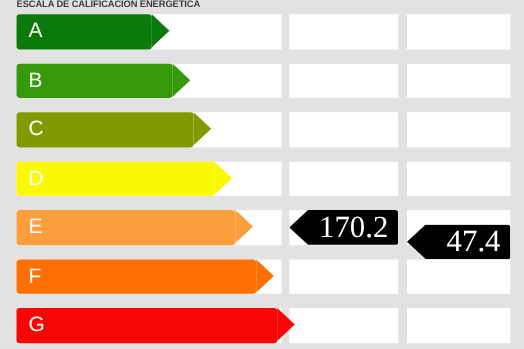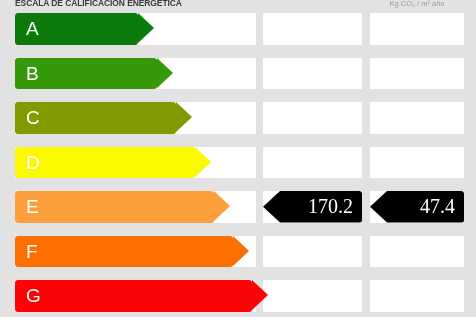--- a/index.html
+++ b/index.html
@@ -98,41 +98,40 @@
   .cell-energy { left: 263px; width: 99px; }
   .cell-co2    { left: 370px; width: 94px; }
 
   
   .value-badge {
     position: absolute;
     top: 0;
     height: 31.5px;
     color: #ffffff;
     font-family: "Liberation Serif", serif;
-    font-size: 20px;
+    font-size: 28px;
     display: flex;
     align-items: center;
     justify-content: flex-end;
     box-sizing: border-box;
     padding-right: 9px;
     background: #000000;
     border-radius: 3px;
     clip-path: polygon(0% 50%, 17px 0%, 100% 0%, 100% 100%, 17px 100%);
   }
   #badge-energy { left: 263px; width: 99px; }
-  #badge-co2    { left: 370px; width: 94px; }
+  #badge-co2    { left: 370px; width: 94px; margin-top: 13px; }
 </style>
 </head>
 <body>
 
 <div id="header">
   <div id="header-title">ESCALA DE CALIFICACIÓN ENERGÉTICA</div>
 
 
-  <div class="col-head" id="col-head-co2">Kg CO₂ / m² año</div>
 </div>
 
 <div id="rows">
     <div class="row">
       <div class="cell cell-scale"></div>
       <div class="cell cell-energy"></div>
       <div class="cell cell-co2"></div>
       <div class="band" style="width: 123px; background: rgb(10, 122, 10);">
         <span class="band-letter">A</span>
       </div>

